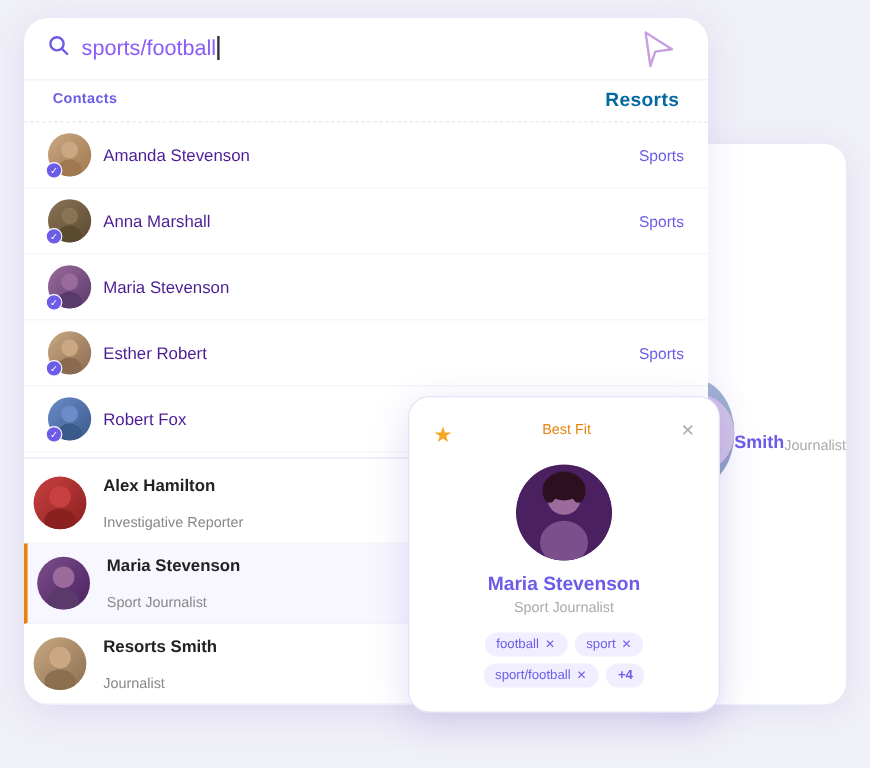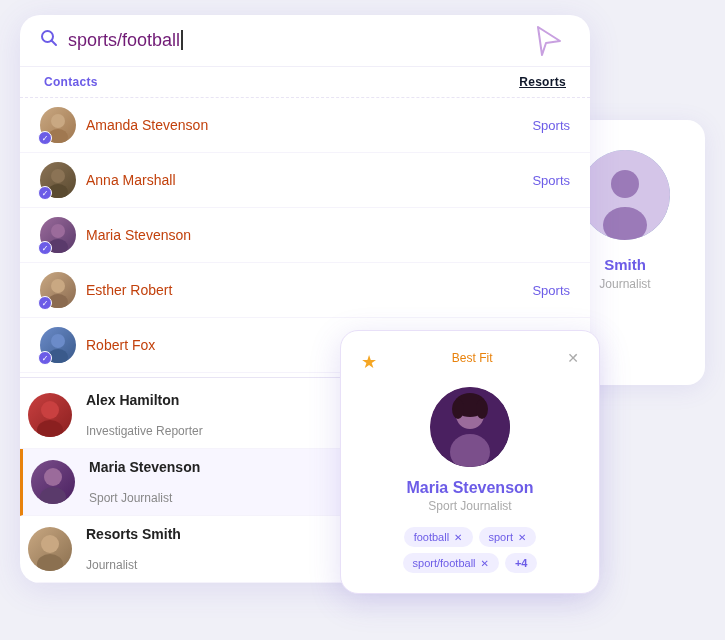--- a/index.html
+++ b/index.html
@@ -17,28 +17,27 @@
       width: 725px;
       height: 640px;
     }
 
     
     .card-bg {
       position: absolute;
       top: 120px;
       right: 20px;
       width: 160px;
-      height: 265px;
+      height: 467px;
       background: white;
       border-radius: 18px;
       box-shadow: 0 4px 24px rgba(100,80,200,0.10);
       z-index: 1;
       overflow: hidden;
       display: flex;
-      flex-direction: column;
       align-items: center;
       padding-top: 30px;
     }
 
     .card-bg-avatar {
       width: 90px;
       height: 90px;
       border-radius: 50%;
       background: linear-gradient(135deg, #b0c4de 0%, #8b9dc3 100%);
       overflow: hidden;
@@ -128,25 +127,24 @@
     }
 
     .table-header-contacts {
       font-size: 12px;
       font-weight: 700;
       color: #6c5ce7;
       letter-spacing: 0.3px;
     }
 
     .table-header-resorts {
-      font-size: 12px;
+      font-size: 16px;
       font-weight: 700;
-      color: #0f172a;
+      color: #0369a1;
       letter-spacing: 0.3px;
-      text-decoration: underline;
     }
 
     
     .contact-row {
       display: flex;
       align-items: center;
       justify-content: space-between;
       padding: 9px 20px;
       border-bottom: 1px solid #f5f3fb;
     }
@@ -186,21 +184,21 @@
       display: flex;
       align-items: center;
       justify-content: center;
       color: white;
       font-size: 8px;
       border: 1px solid white;
     }
 
     .contact-name {
       font-size: 14px;
-      color: #c2410c;
+      color: #4c1d95;
       font-weight: 500;
     }
 
     .contact-resort {
       font-size: 13px;
       color: #6c5ce7;
       font-weight: 500;
     }
 
     
@@ -391,21 +389,21 @@
 
   <div class="main-panel">
 
     <div class="search-bar">
       <span class="search-icon">
         <svg width="18" height="18" viewBox="0 0 18 18" fill="none">
           <circle cx="7.5" cy="7.5" r="5.5" stroke="#6c5ce7" stroke-width="2"></circle>
           <line x1="11.5" y1="11.5" x2="16" y2="16" stroke="#6c5ce7" stroke-width="2" stroke-linecap="round"></line>
         </svg>
       </span>
-      <div style="font-size:18px;color:#701a75;display:flex;align-items:flex-start;">
+      <div style="font-size:18px;color:#8b5cf6;display:flex;align-items:flex-start;">
         <span>sports/football</span>
           <span class="cursor"></span>
       </div>
 
       <div class="cursor-arrow">
         <svg viewBox="0 0 36 36" fill="none" xmlns="http://www.w3.org/2000/svg">
           <polygon points="8,4 30,18 16,20 12,32" fill="none" stroke="#c8a0e0" stroke-width="2" stroke-linejoin="round"></polygon>
         </svg>
       </div>
     </div>

